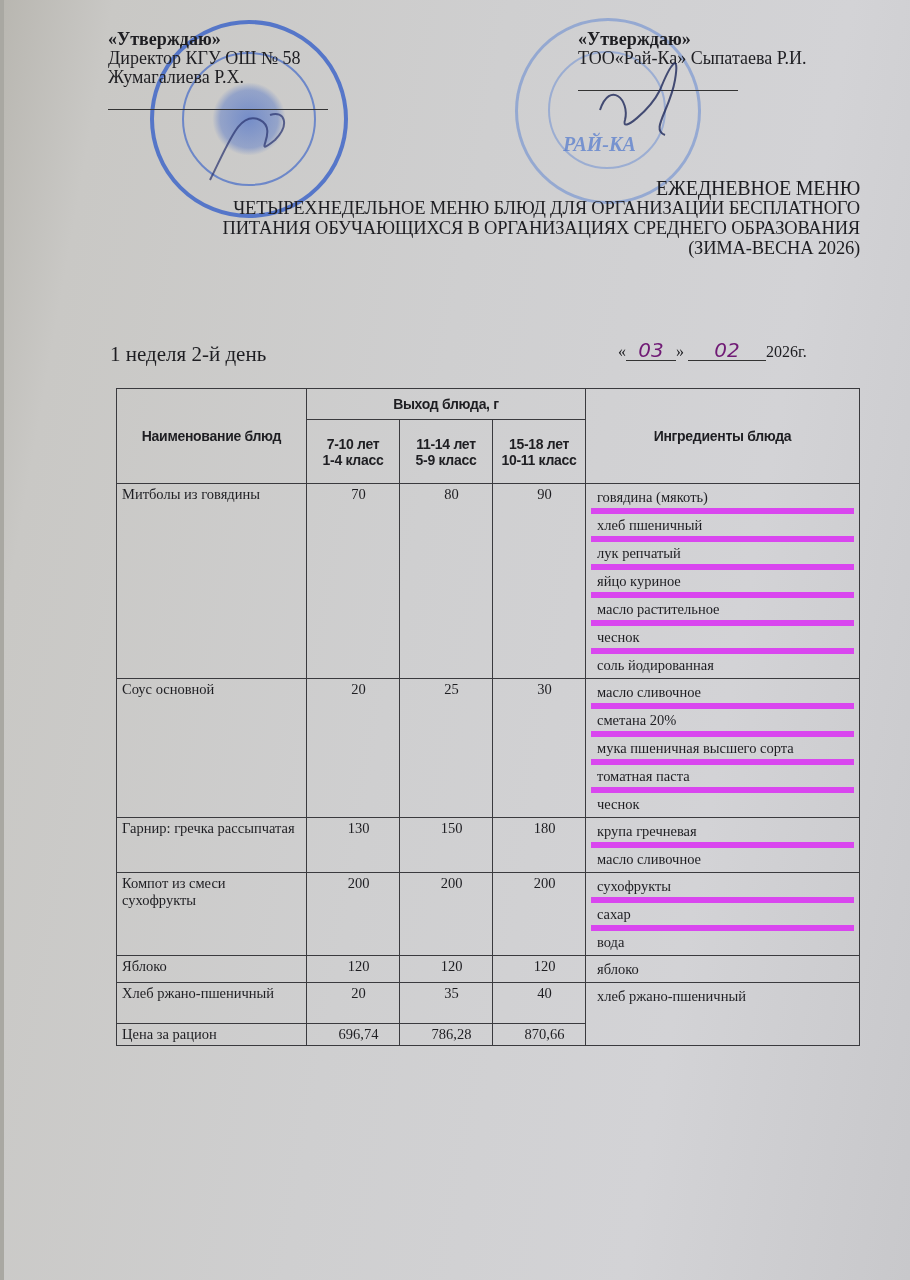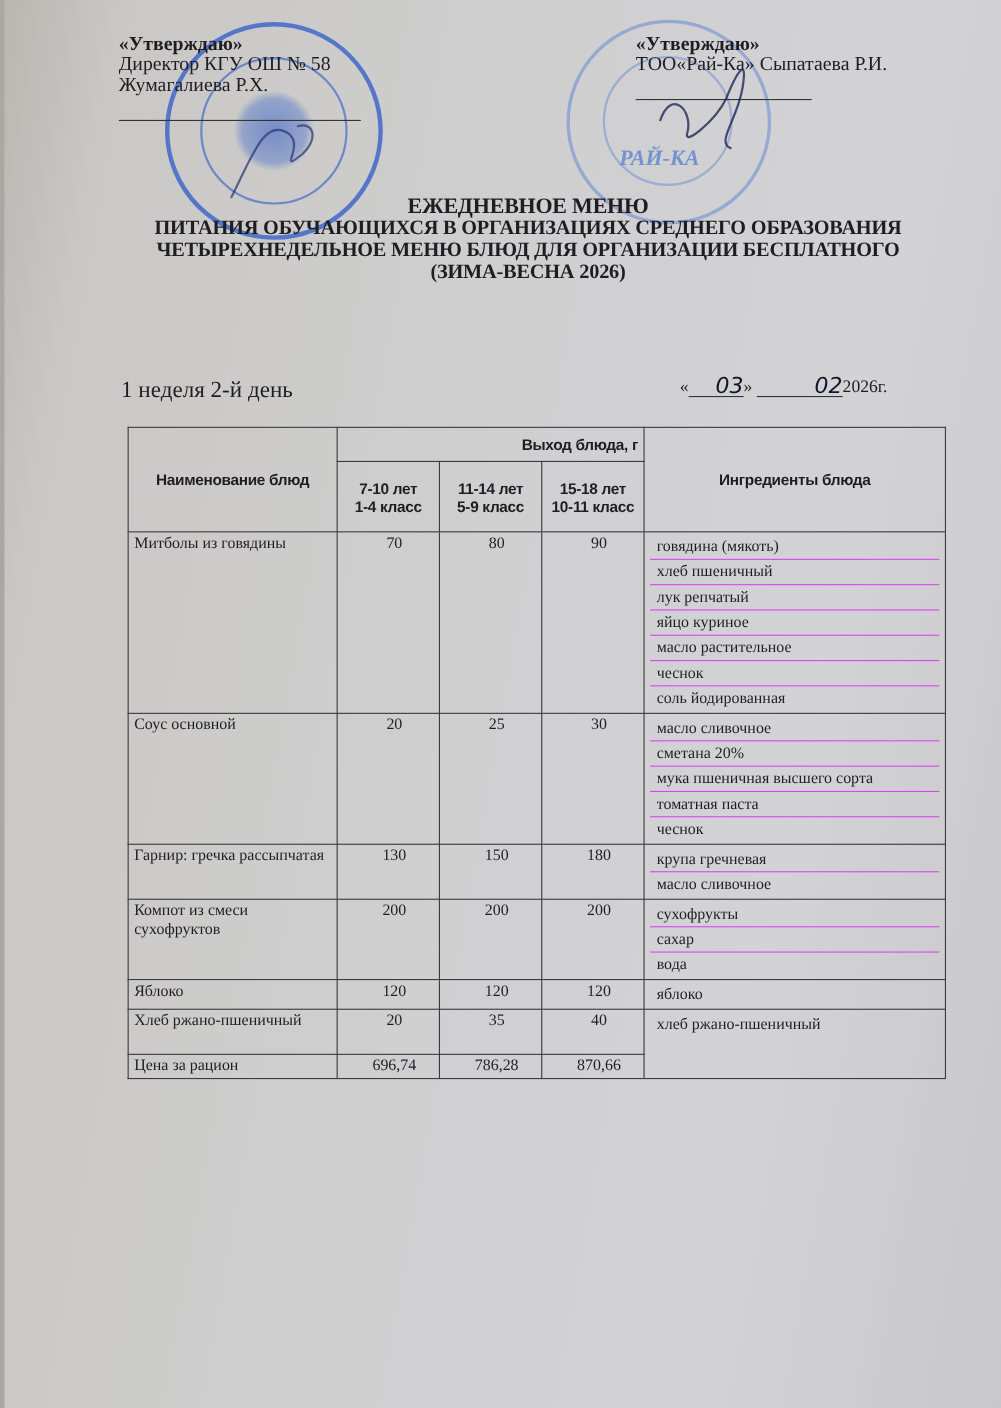--- a/index.html
+++ b/index.html
@@ -19,38 +19,38 @@
   .stamp2 .inner { left: 30px; top: 30px; width: 114px; height: 114px; border-color: rgba(90,130,210,0.45); }
   .stamp2 .logo { position: absolute; left: 45px; top: 112px; font-family: "Liberation Serif", serif; font-style: italic; font-weight: bold; font-size: 20px; color: rgba(80,120,205,0.7); }
 
   .approve { position: absolute; font-size: 18px; line-height: 19px; }
   .approve .title { font-weight: bold; }
   .approve .sign-line { border-bottom: 1px solid #333; margin-top: 22px; }
   .approve-left { left: 108px; top: 30px; width: 220px; }
   .approve-right { left: 578px; top: 30px; width: 270px; }
   .signature { position: absolute; font-family: "DejaVu Serif", serif; font-style: italic; color: rgba(30,40,90,0.8); }
 
-  .heading { position: absolute; left: 100px; top: 178px; width: 760px; text-align: center; font-weight: bold; font-size: 18.5px; line-height: 20px; text-transform: uppercase; letter-spacing: -0.2px; }
+  .heading { position: absolute; left: 100px; top: 178px; width: 760px; text-align: right; font-weight: normal; font-size: 18.5px; line-height: 20px; text-transform: uppercase; letter-spacing: -0.2px; }
   .heading .h1 { font-size: 20px; }
 
   .dayline { position: absolute; left: 110px; top: 342px; font-size: 21px; }
   .dateline { position: absolute; left: 618px; top: 340px; font-size: 16px; display: flex; align-items: flex-end; }
-  .dateline .hw { display: inline-block; border-bottom: 1px solid #333; text-align: right; font-family: "DejaVu Sans", sans-serif; font-style: italic; color: #0f172a; font-size: 20px; line-height: 20px; }
+  .dateline .hw { display: inline-block; border-bottom: 1px solid #333; text-align: center; font-family: "DejaVu Sans", sans-serif; font-style: italic; color: #701a75; font-size: 20px; line-height: 20px; }
   .dateline .day { width: 50px; }
   .dateline .month { width: 78px; margin-left: 4px; }
 
   table.menu { position: absolute; left: 116px; top: 388px; border-collapse: collapse; font-size: 14.5px; }
   table.menu td, table.menu th { border: 1px solid #3a3a3e; padding: 2px 5px; vertical-align: top; }
   table.menu th { font-weight: bold; text-align: center; vertical-align: middle; font-size: 14px; font-family: "Liberation Sans", sans-serif; letter-spacing: -0.3px; }
   table.menu .num { text-align: center; padding-left: 16px; }
   .col-name { width: 179px; }
   .col-q { width: 82px; }
   .col-ing { width: 263px; }
   td.ing { padding: 0; }
-  .ing-item { border-bottom: 1px solid #d946ef; padding: 2px 6px; height: 18px; line-height: 18px; }
+  .ing-item { border-bottom: 6px solid #d946ef; padding: 2px 6px; height: 18px; line-height: 18px; }
   .ing-item:last-child { border-bottom: none; }
 </style>
 </head>
 <body>
 
 <div class="page-edge"></div>
 
 <div class="stamp stamp1">
   <div class="inner"></div>
   <div class="emblem"></div>
@@ -74,39 +74,39 @@
   <div class="title">«Утверждаю»</div>
   <div>ТОО«Рай-Ка» Сыпатаева Р.И.</div>
   <div class="sign-line" style="width:160px;"></div>
 </div>
 <svg class="signature" style="left:590px;top:40px;" width="110" height="100">
   <path d="M10 70 C20 40, 40 60, 35 80 C30 95, 60 70, 70 50 C80 25, 90 10, 85 40 C80 70, 60 90, 75 95" stroke="rgba(30,40,90,0.8)" stroke-width="2" fill="none"></path>
 </svg>
 
 <div class="heading">
   <div class="h1">ЕЖЕДНЕВНОЕ МЕНЮ</div>
+  <div>ЧЕТЫРЕХНЕДЕЛЬНОЕ МЕНЮ БЛЮД ДЛЯ ОРГАНИЗАЦИИ БЕСПЛАТНОГО</div>
   <div>ПИТАНИЯ ОБУЧАЮЩИХСЯ В ОРГАНИЗАЦИЯХ СРЕДНЕГО ОБРАЗОВАНИЯ</div>
-  <div>ЧЕТЫРЕХНЕДЕЛЬНОЕ МЕНЮ БЛЮД ДЛЯ ОРГАНИЗАЦИИ БЕСПЛАТНОГО</div>
   <div>(ЗИМА-ВЕСНА 2026)</div>
 </div>
 
 <div class="dayline">1 неделя 2-й день</div>
 <div class="dateline">
   <span>«</span>
   <span class="hw day">03</span>
   <span>»</span>
   <span class="hw month">02</span>
   <span>2026г.</span>
 </div>
 
 <table class="menu">
   <tbody>
       <tr>
     <th class="col-name" rowspan="2" style="height:90px;">Наименование блюд</th>
-    <th colspan="3" style="height:26px;text-align:right;">Выход блюда, г</th>
+    <th colspan="3" style="height:26px;">Выход блюда, г</th>
     <th class="col-ing" rowspan="2">Ингредиенты блюда</th>
   </tr>
   <tr>
     <th class="col-q">
           <div>7-10 лет</div>
           <div>1-4 класс</div>
         </th>
     <th class="col-q">
           <div>11-14 лет</div>
           <div>5-9 класс</div>
@@ -152,21 +152,21 @@
     <td class="num">130</td>
     <td class="num">150</td>
     <td class="num">180</td>
     <td class="ing">
       <div class="ing-item">крупа гречневая</div>
       <div class="ing-item">масло сливочное</div>
     </td>
   </tr>
 
   <tr>
-    <td>Компот из смеси сухофруктов</td>
+    <td>Компот из смеси сухофрукты</td>
     <td class="num">200</td>
     <td class="num">200</td>
     <td class="num">200</td>
     <td class="ing">
       <div class="ing-item">сухофрукты</div>
       <div class="ing-item">сахар</div>
       <div class="ing-item">вода</div>
     </td>
   </tr>
 

